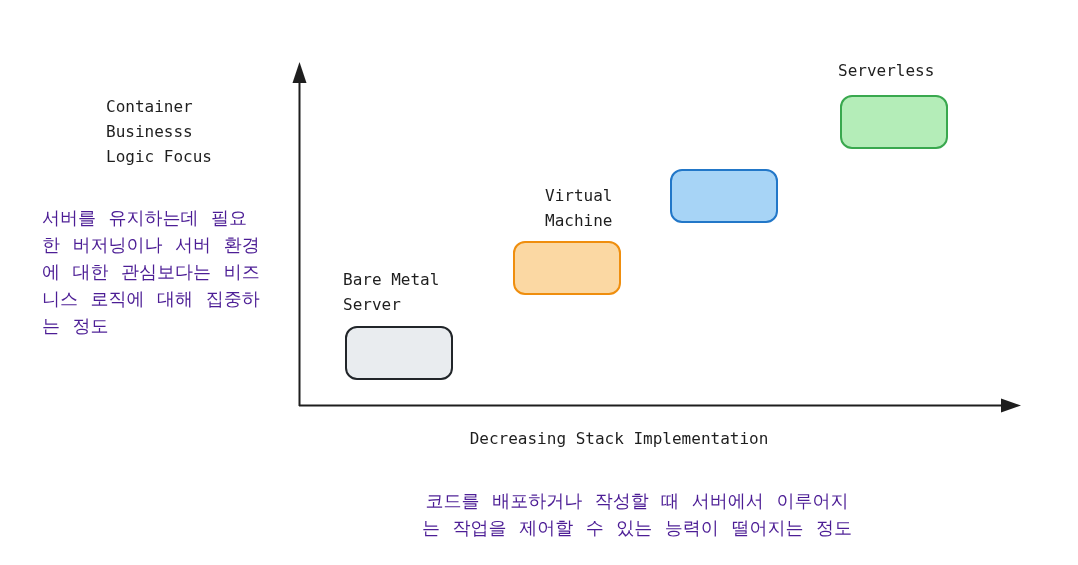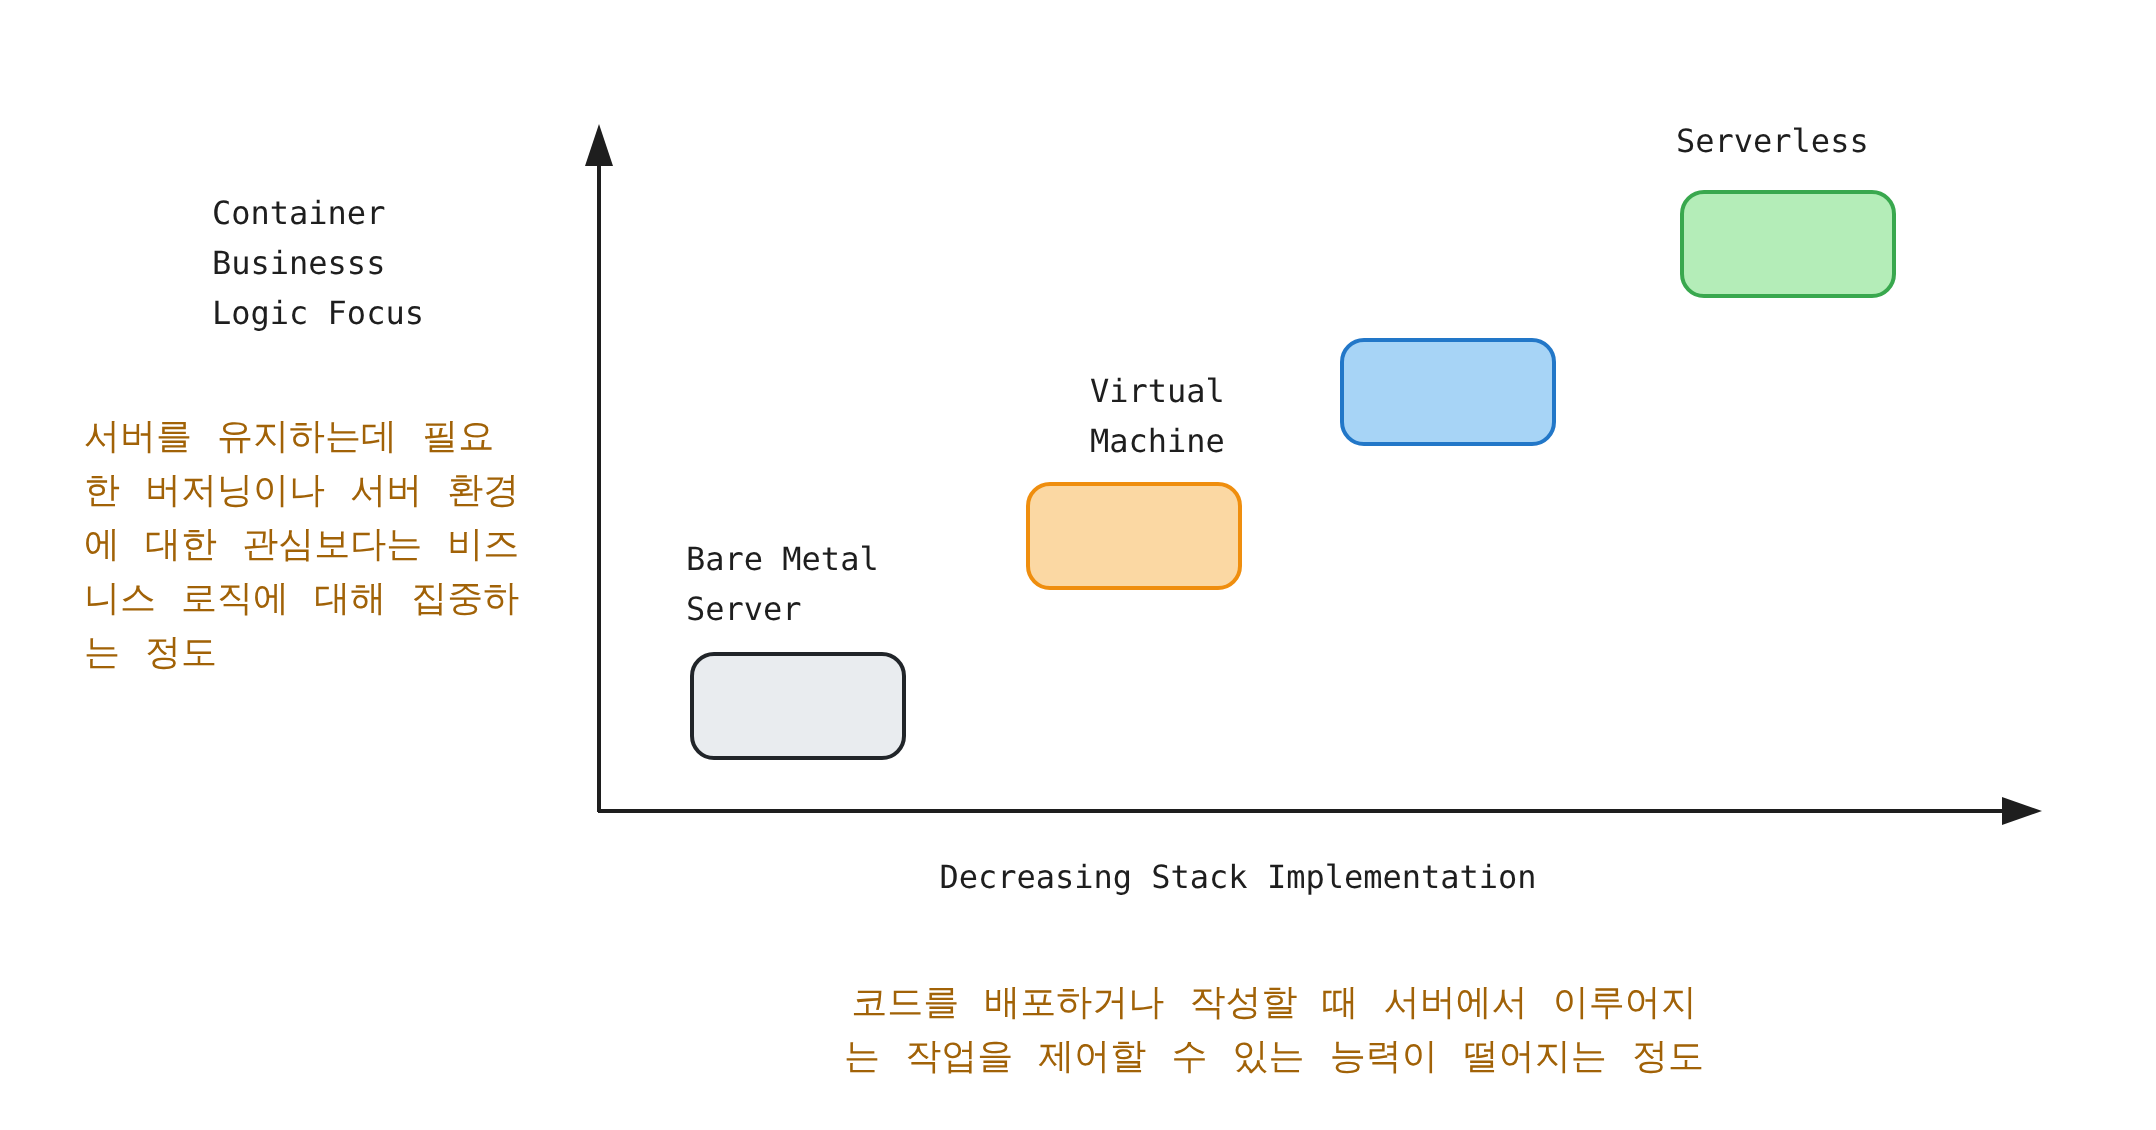--- a/index.html
+++ b/index.html
@@ -12,21 +12,21 @@
   .mono {
     font-family:"DejaVu Sans Mono","Liberation Mono",monospace;
     color:#1e1e1e;
     font-size:16px;
     line-height:25px;
     white-space:pre-line;
     position:absolute;
   }
   .korean {
     font-family:"Liberation Sans","DejaVu Sans",sans-serif;
-    color:#a16207;
+    color:#4c1d95;
     font-size:18px;
     line-height:27px;
     white-space:pre-line;
     word-spacing:0.42em;
     position:absolute;
   }
   .box {
     position:absolute;
     width:108px; height:54px;
     border:2px solid #000;

